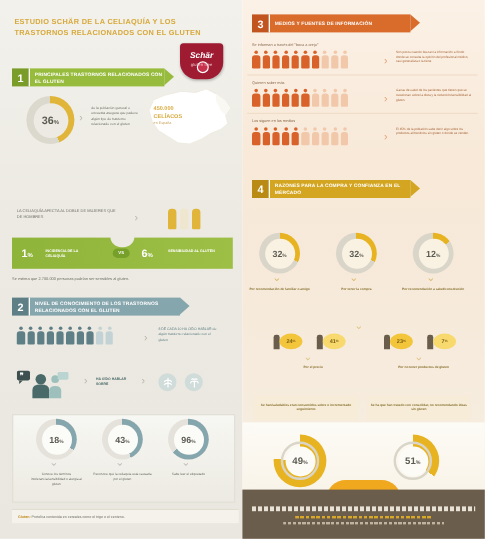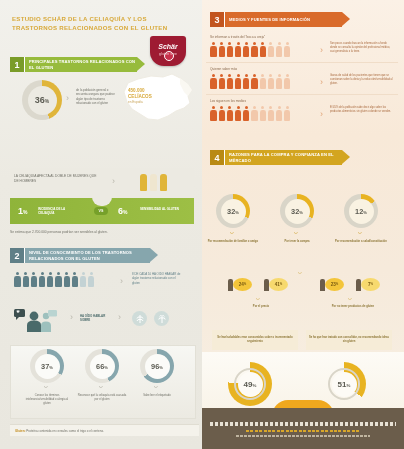--- a/index.html
+++ b/index.html
@@ -312,32 +312,32 @@
         </svg>
     </div>
 
     <div class="card"></div>
 
     <div class="ring" style="left:30px;top:349px;width:34px;height:34px;
                 background:conic-gradient(#86a6ad 0deg 122deg,#e4e2da 122deg 360deg);"></div>
     <div class="donut" style="left:30px;top:349px;width:34px;height:34px;">
       <div class="hole" style="width:25px;height:25px;background:#fbfbf8;"></div>
       <div class="val" style="font-size:7.4px;">
-        <span>37</span><span class="pc">%</span>
+        <span>18</span><span class="pc">%</span>
       </div>
     </div>
     <div class="chev" style="left:44px;top:382px;transform:rotate(90deg);">›</div>
     <div class="cardnote" style="left:22px;top:394px;width:50px;">Conoce los términos intolerancia/sensibilidad o alergia al gluten</div>
 
     <div class="ring" style="left:85px;top:349px;width:34px;height:34px;
                 background:conic-gradient(#86a6ad 0deg 155deg,#e4e2da 155deg 360deg);"></div>
     <div class="donut" style="left:85px;top:349px;width:34px;height:34px;">
       <div class="hole" style="width:25px;height:25px;background:#fbfbf8;"></div>
       <div class="val" style="font-size:7.4px;">
-        <span>66</span><span class="pc">%</span>
+        <span>43</span><span class="pc">%</span>
       </div>
     </div>
     <div class="chev" style="left:99px;top:382px;transform:rotate(90deg);">›</div>
     <div class="cardnote" style="left:77px;top:394px;width:50px;">Reconoce qué la celiaquía está causada por el gluten</div>
 
     <div class="ring" style="left:140px;top:349px;width:34px;height:34px;
                 background:conic-gradient(#86a6ad 0deg 230deg,#e4e2da 230deg 360deg);"></div>
     <div class="donut" style="left:140px;top:349px;width:34px;height:34px;">
       <div class="hole" style="width:25px;height:25px;background:#fbfbf8;"></div>
       <div class="val" style="font-size:7.4px;">

